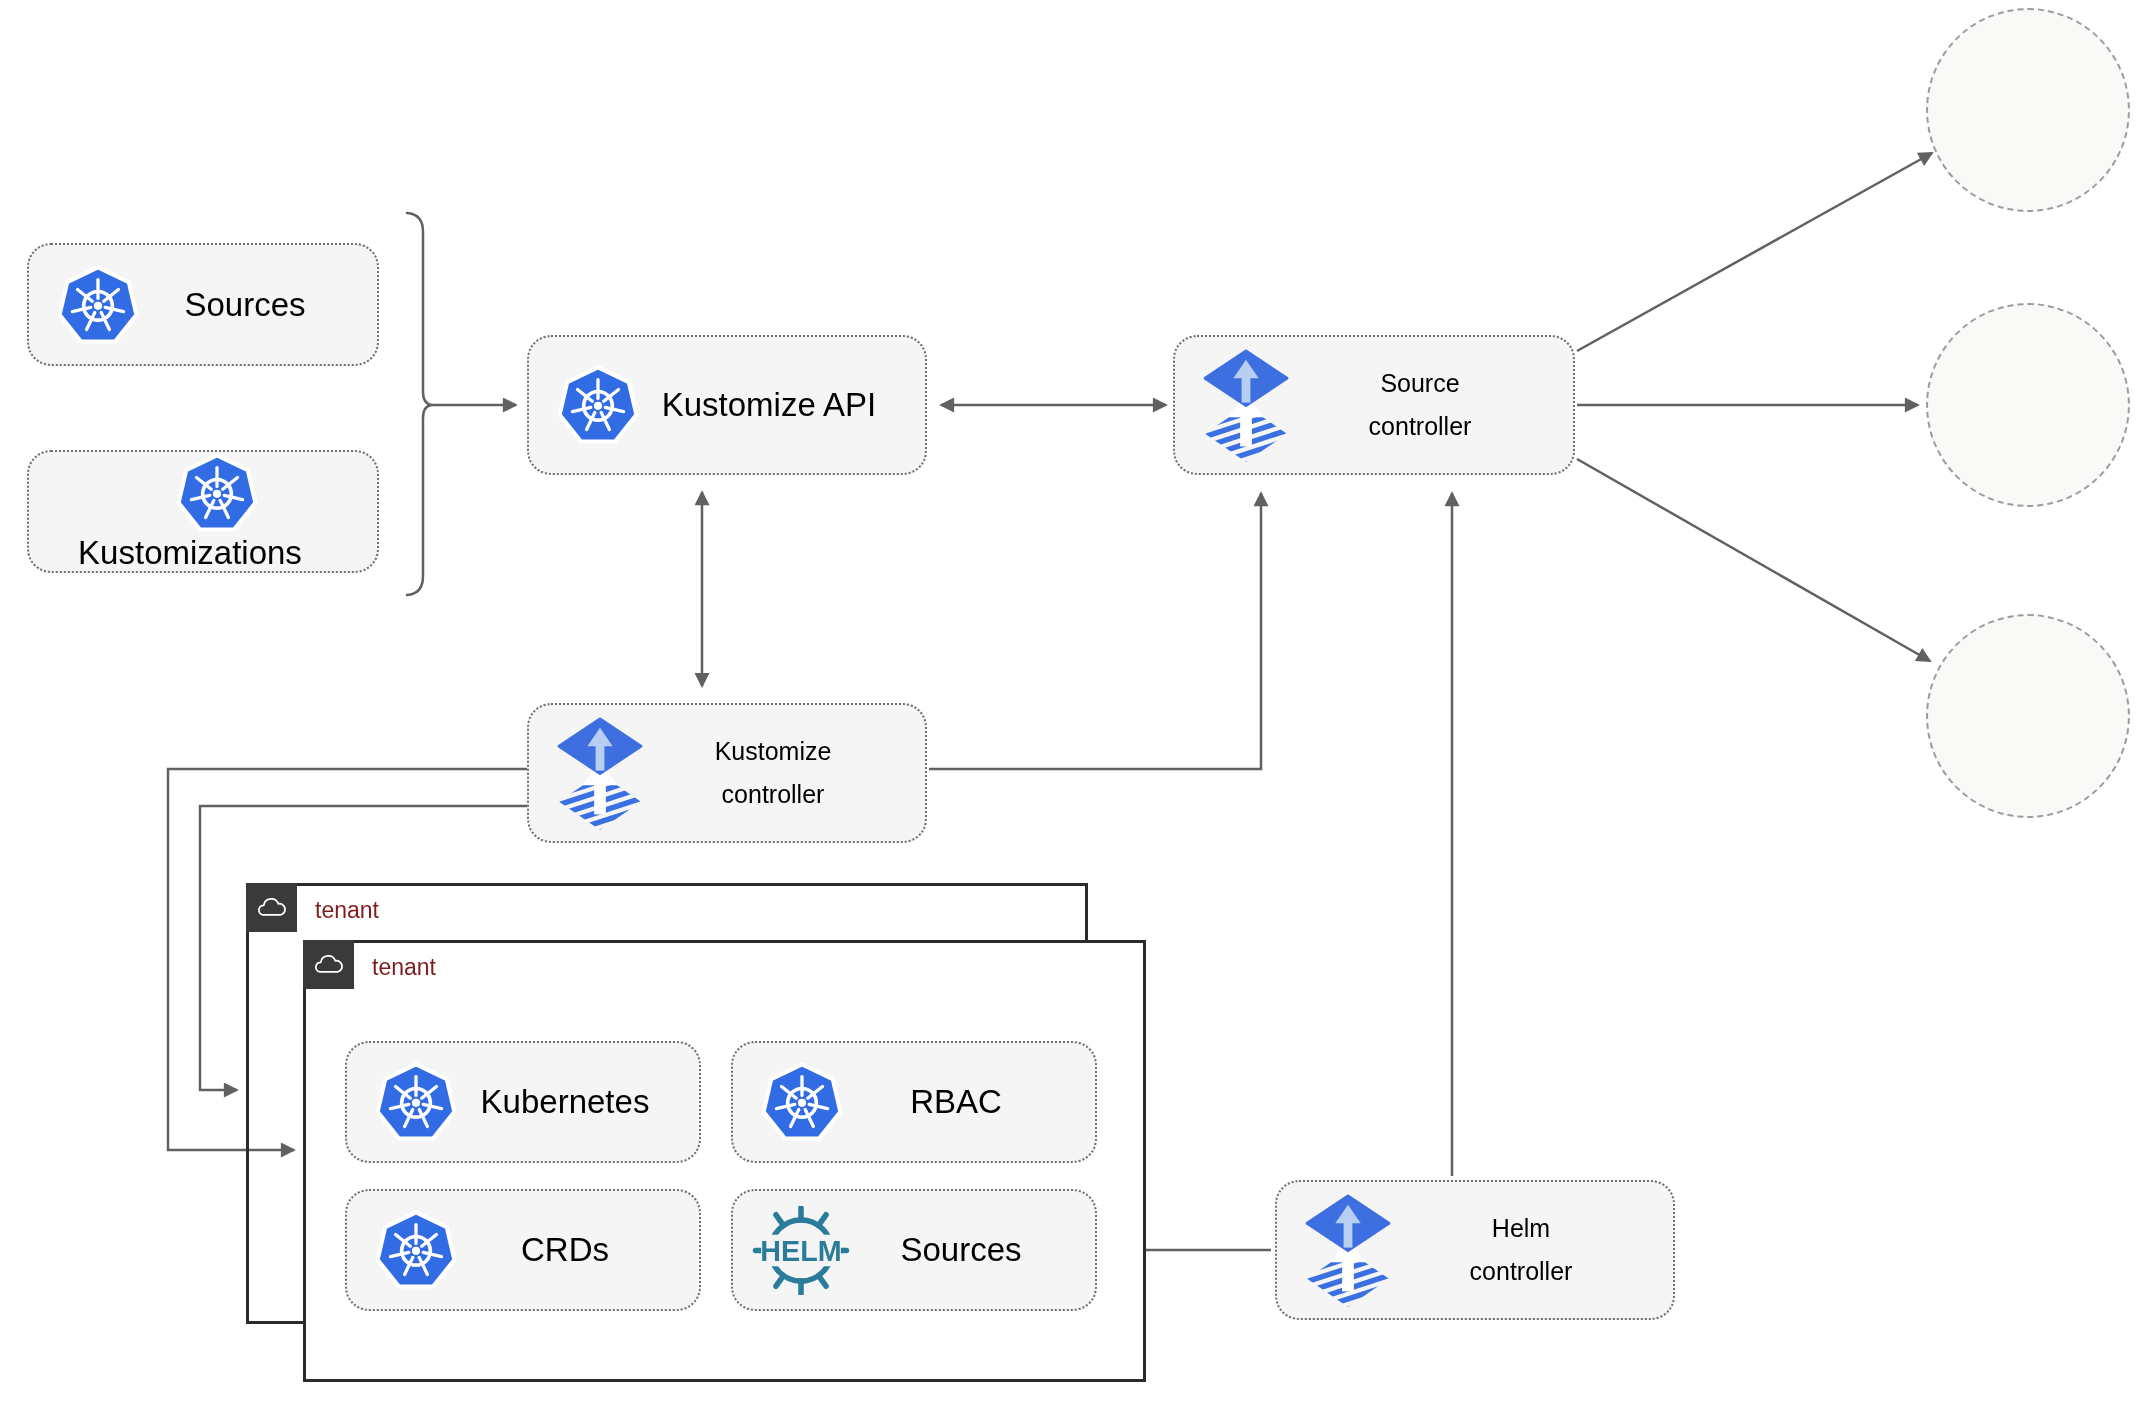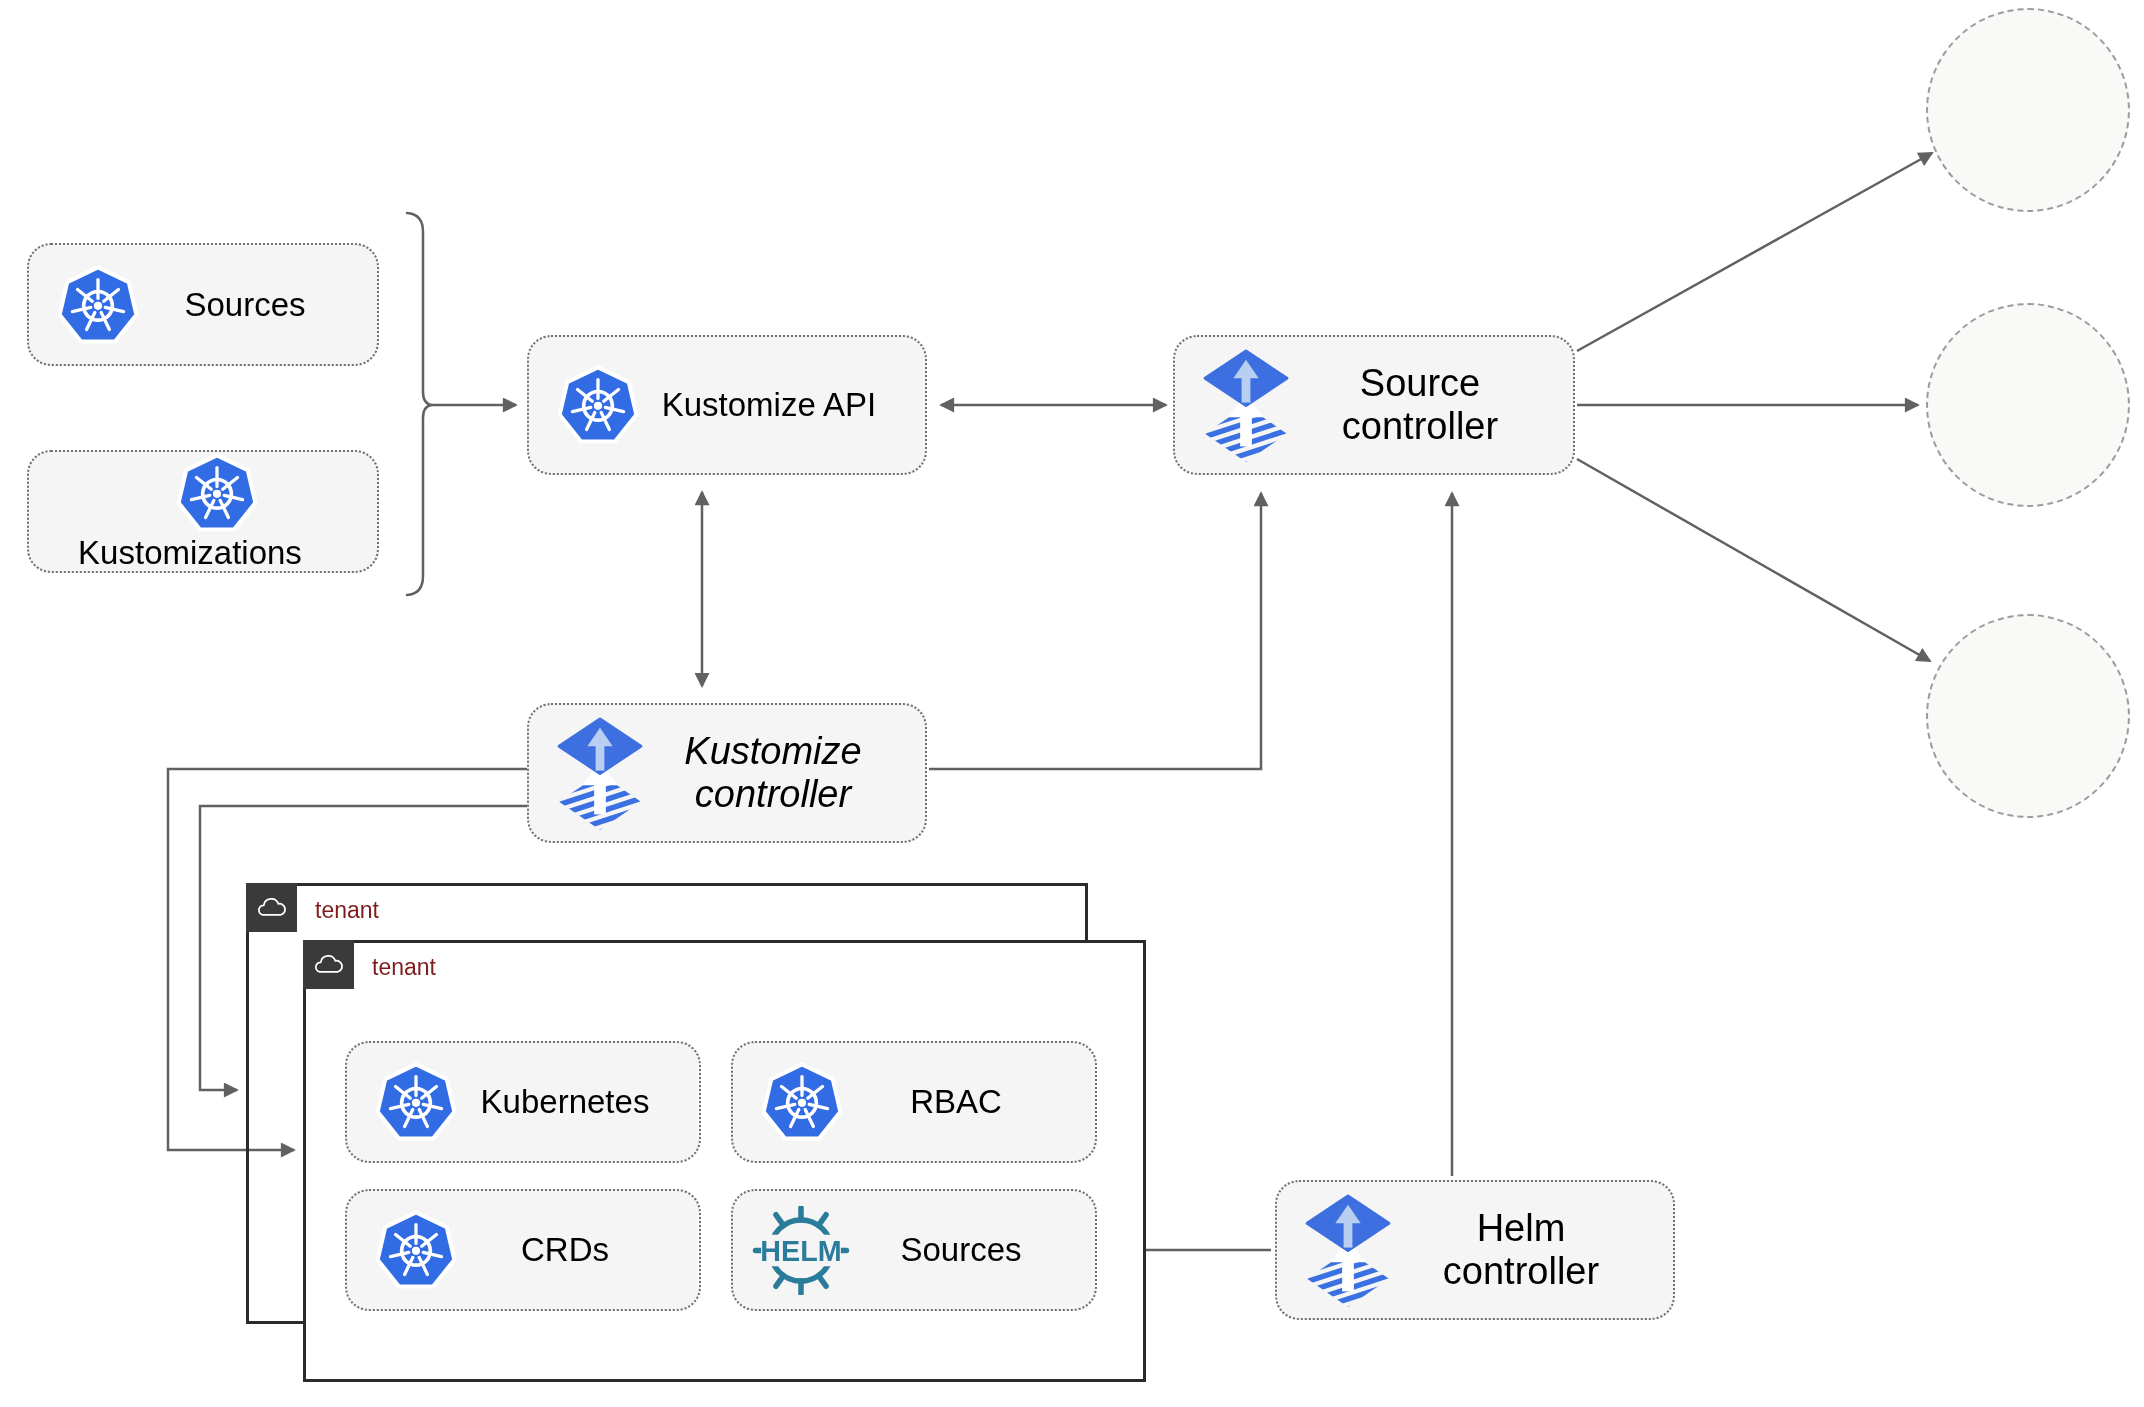--- a/index.html
+++ b/index.html
@@ -12,21 +12,21 @@
   .edge { stroke:#616161; stroke-width:2.5; fill:none; }
 
   
   .node {
     position:absolute; box-sizing:border-box; z-index:2;
     background:#f5f5f5; border:2px dotted #6f6f6f; border-radius:24px;
     display:flex; align-items:center;
   }
   .node .icon { flex:0 0 auto; margin-left:28px; display:flex; align-items:center; }
   .node .label { flex:1; text-align:center; font-size:33px; padding-right:26px; }
-  .node .label2 { flex:1; text-align:center; font-size:38px; line-height:43px; padding-right:22px; }
+  .node .label2 { flex:1; text-align:center; font-size:25px; line-height:43px; padding-right:22px; }
 
   
   .circle-node {
     position:absolute; box-sizing:border-box; z-index:2;
     width:204px; height:204px; border-radius:50%;
     background:#f9f9f7; border:2px dashed #9c9c9c;
     display:flex; align-items:center; justify-content:center;
   }
 
   
@@ -39,21 +39,21 @@
     position:absolute; left:-3px; top:-3px; width:51px; height:49px;
     background:#3a3a3a; display:flex; align-items:center; justify-content:center;
   }
   .tenant .tenant-label { position:absolute; left:66px; top:11px; font-size:23px; color:#7f1d1d; }
 
   
   .pos-sources        { left:27px;   top:243px;  width:352px; height:123px; }
   .pos-kustomizations { left:27px;   top:450px;  width:352px; height:123px;flex-direction:column; }
   .pos-api            { left:527px;  top:335px;  width:400px; height:140px; }
   .pos-source-ctrl    { left:1173px; top:335px;  width:402px; height:140px; }
-  .pos-kustomize-ctrl { left:527px;  top:703px;  width:400px; height:140px;font-style:italic; }
+  .pos-kustomize-ctrl { left:527px;  top:703px;  width:400px; height:140px; }
   .pos-helm-ctrl      { left:1275px; top:1180px; width:400px; height:140px; }
   .pos-github         { left:1926px; top:8px; }
   .pos-gitlab         { left:1926px; top:303px; }
   .pos-chartmuseum    { left:1926px; top:614px; }
   .pos-tenant-back    { left:246px;  top:883px;  width:842px; height:441px; }
   .pos-tenant-front   { left:303px;  top:940px;  width:843px; height:442px; }
   .pos-namespaces     { left:39px;   top:98px;   width:356px; height:122px; }
   .pos-rbac           { left:425px;  top:98px;   width:366px; height:122px; }
   .pos-crds           { left:39px;   top:246px;  width:356px; height:122px; }
   .pos-releases       { left:425px;  top:246px;  width:366px; height:122px; }

